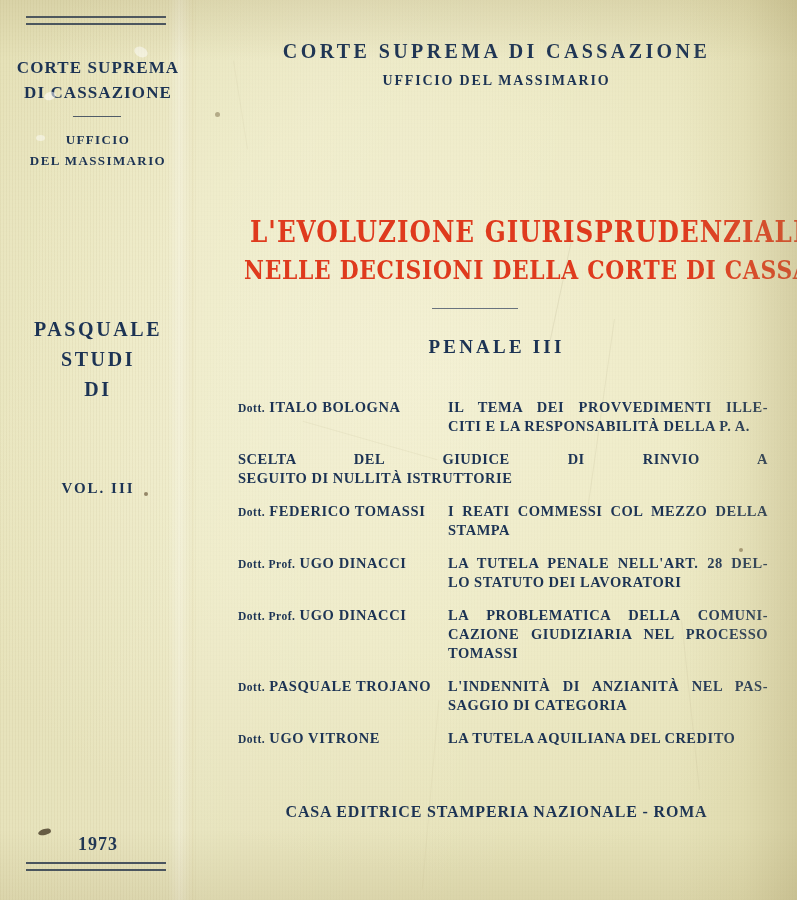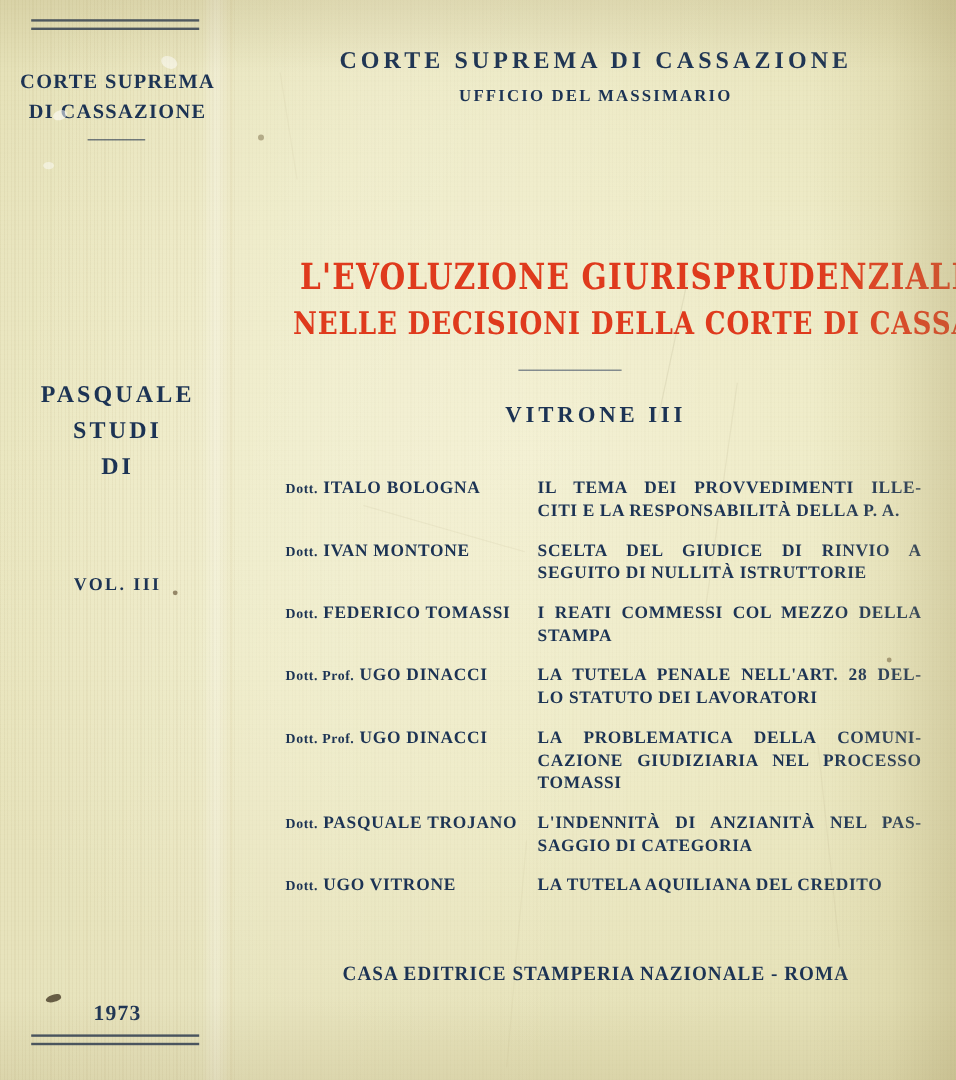--- a/index.html
+++ b/index.html
@@ -344,20 +344,24 @@
 
   <div class="rule-double" style="top:16px;"></div>
 
   <div class="spine-block spine-head">
     <div class="ln">CORTE SUPREMA</div>
     <div class="ln">DI CASSAZIONE</div>
   </div>
 
   <div class="spine-smallrule"></div>
 
+  <div class="spine-block spine-sub">
+    <div class="ln">UFFICIO</div>
+    <div class="ln">DEL MASSIMARIO</div>
+  </div>
 
   <div class="spine-block spine-raccolta">
     <div class="ln">PASQUALE</div>
     <div class="ln">STUDI</div>
     <div class="ln">DI</div>
   </div>
 
   <div class="spine-block spine-vol">
     <div class="ln">VOL. III</div>
   </div>
@@ -373,40 +377,36 @@
     <div class="hdr1">CORTE SUPREMA DI CASSAZIONE</div>
     <div class="hdr2">UFFICIO DEL MASSIMARIO</div>
 
     <div class="title-wrap">
       <div class="title-1 red">L'EVOLUZIONE GIURISPRUDENZIALE</div>
       <div class="title-2 red">NELLE DECISIONI DELLA CORTE DI CASSAZIONE</div>
     </div>
 
     <div class="title-rule"></div>
 
-    <div class="volume">VITRONE III</div>
+    <div class="volume">PENALE III</div>
 
     <div class="toc">
 
       <div class="toc-row">
         <div class="toc-author">
           <span class="hon">Dott.</span>
           <span>ITALO BOLOGNA</span>
         </div>
         <div class="toc-title">
           <span class="tl">IL TEMA DEI PROVVEDIMENTI ILLE-</span>
           <span class="tl last">CITI E LA RESPONSABILITÀ DELLA P. A.</span>
         </div>
       </div>
 
       <div class="toc-row">
-        <div class="toc-author">
-          <span class="hon">Dott.</span>
-          <span>IVAN MONTONE</span>
-        </div>
         <div class="toc-title">
           <span class="tl">SCELTA DEL GIUDICE DI RINVIO A</span>
           <span class="tl last">SEGUITO DI NULLITÀ ISTRUTTORIE</span>
         </div>
       </div>
 
       <div class="toc-row">
         <div class="toc-author">
           <span class="hon">Dott.</span>
           <span>FEDERICO TOMASSI</span>

